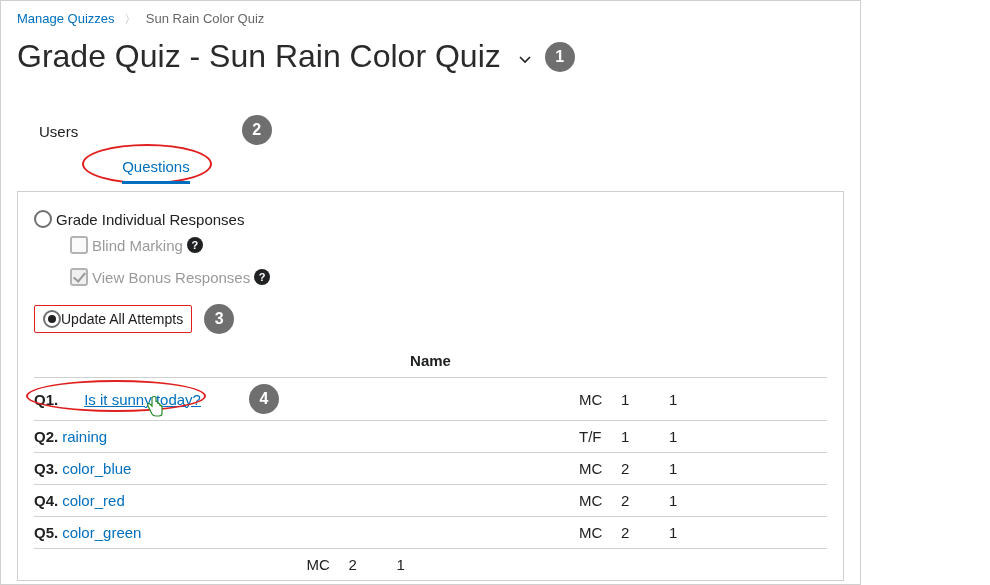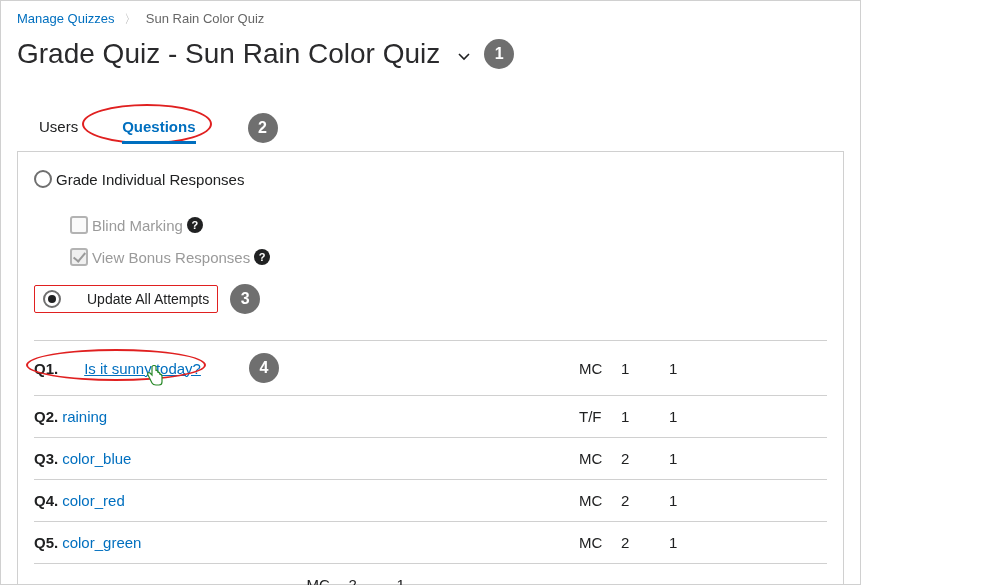--- a/index.html
+++ b/index.html
@@ -24,21 +24,21 @@
   }
   .breadcrumb a { color: #006fbf; text-decoration: none; }
   .breadcrumb .sep { color: #aaa; margin: 0 6px; font-size: 12px; }
   .page-title-row {
     display: flex;
     align-items: center;
     gap: 14px;
     padding-top: 4px;
   }
   .page-title {
-    font-size: 28px;
+    font-size: 32px;
     font-weight: 400;
     color: #2a2a2c;
     margin: 0;
   }
   .chevron-down {
     width: 12px; height: 12px;
     display: inline-block;
     margin-left: 4px;
     position: relative; top: 2px;
   }
@@ -48,35 +48,36 @@
     border-radius: 50%;
     background: #6f6f6f;
     color: #fff;
     display: inline-flex;
     align-items: center; justify-content: center;
     font-weight: 600;
     font-size: 16px;
   }
   .tabs-row {
     display: flex;
-    align-items: flex-end;
+    align-items: flex-start;
     gap: 0;
     padding-top: 40px;
     position: relative;
   }
   .tab {
     padding: 8px 22px;
     font-size: 15px;
     color: #202122;
     cursor: pointer;
     position: relative;
   }
   .tab.active {
     color: #006fbf;
-    font-weight: 700;
+    font-weight: 400;
+    margin-top: 35px;
   }
   .tab.active::after {
     content: "";
     position: absolute;
     bottom: -1px; left: 22px; right: 22px;
     height: 3px;
     background: #006fbf;
   }
   .tab-red-ring {
     position: absolute;
@@ -135,33 +136,33 @@
     width: 16px; height: 16px;
     border-radius: 50%;
     background: #202122;
     color: #fff;
     display: inline-flex;
     align-items: center; justify-content: center;
     font-size: 11px;
     font-weight: 700;
     cursor: pointer;
   }
-  .sub-opts { padding-left: 36px; margin-top: 20px; }
+  .sub-opts { padding-left: 36px; }
   .update-row {
     display: flex; align-items: center; gap: 12px;
     margin-top: 14px;
     position: relative;
   }
   .red-box {
     border: 1.5px solid #e02020;
     border-radius: 2px;
     padding: 4px 8px;
     display: inline-flex;
     align-items: center;
-    gap: 26px;
+    gap: 0;
   }
   .table-header {
     display: flex;
     font-weight: 700;
     font-size: 15px;
     padding: 18px 0 8px 0;
   }
   .col-name { flex: 1; text-align: center; }
   .fixed-cols {
     display: flex;
@@ -169,21 +170,21 @@
   }
   .col-type { width: 40px; }
   .col-points { width: 46px; }
   .col-diff { width: 32px; }
   .col-bonus { width: 46px; }
   .col-mand { width: 76px; }
   .q-row {
     display: flex;
     align-items: center;
     border-top: 1px solid #d0d0d0;
-    padding: 12px 0;
+    padding: 6px 0;
     font-size: 15px;
     min-height: 32px;
     justify-content: center;
   }
   .q-row:first-of-type { border-top: none; }
   .q-label { flex: 1; display:flex; align-items:center; gap:4px; position:relative; }
   .q-num { font-weight: 700; }
   .q-link { color: #006fbf; text-decoration: none; cursor: pointer; }
   .q-link.hovered { text-decoration: underline; margin-left: 22px; }
   .q-row .col-type, .q-row .col-points, .q-row .col-diff, .q-row .col-bonus, .q-row .col-mand {
@@ -255,20 +256,21 @@
 
     <div class="update-row">
       <span class="red-box">
         <span class="radio selected"></span>
         <span>Update All Attempts</span>
       </span>
       <span class="callout">3</span>
     </div>
 
     <div class="table-header">
+      <div class="col-name">Name</div>
     </div>
 
     <div class="q-row">
       <div class="q-label">
         <span class="q1-ring"></span>
         <span class="q-num">Q1.</span>
         <a class="q-link hovered">Is it sunny today?</a>
         <span class="cursor-hand" style="left:112px; top:12px">
           <svg viewBox="0 0 18 22">
               <path d="M6 2 v8 l-2 -2 c-1 -1 -3 0 -2 2 l4 8 c1 2 2 2 4 2 h3 c2 0 3 -1 3 -3 v-6 c0 -2 -2 -2 -2 -1 v-1 c0 -2 -2 -2 -2 -1 v-1 c0 -2 -2 -2 -2 -1 V2 c0 -2 -4 -2 -4 0 Z" fill="#fff" stroke="#2a8a2a" stroke-width="1.2"></path>

